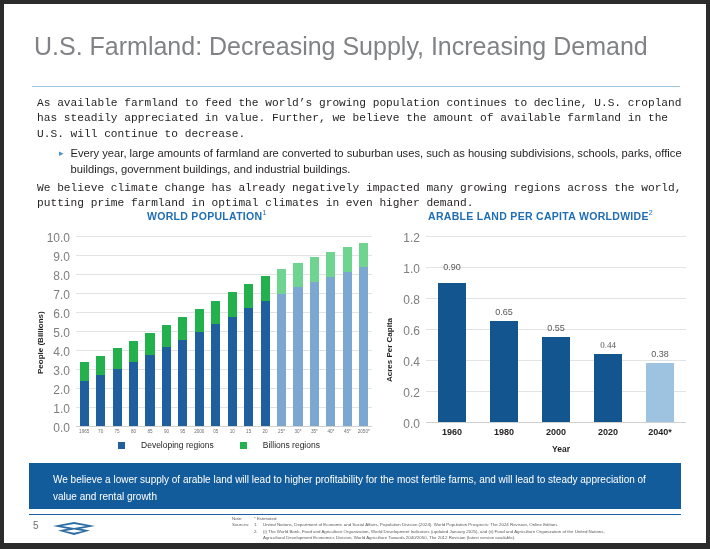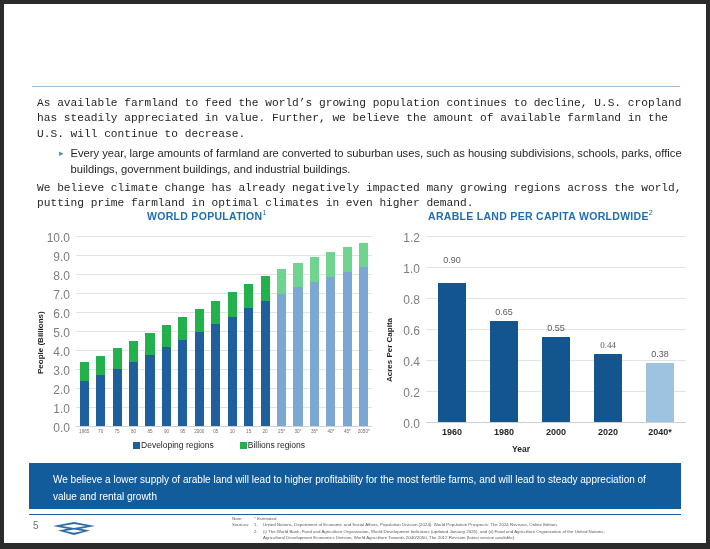--- a/index.html
+++ b/index.html
@@ -71,21 +71,21 @@
   }
   .bar-value{
     position:absolute;font-size:9px;color:#595959;text-align:center;
     white-space:nowrap;
   }
   
   .legend{
     position:absolute;left:75px;top:436px;width:280px;
     display:flex;justify-content:center;gap:26px;
   }
-  .legend-item{display:flex;align-items:center;gap:1px;}
+  .legend-item{display:flex;align-items:center;gap:16px;}
   .legend-swatch{width:7px;height:7px;display:block;}
   .legend-text{font-size:8.5px;color:#231f20;}
   
   .banner{
     position:absolute;left:25px;top:459px;width:652px;height:46px;
     background:#135c9b;
   }
   .banner-text{
     position:absolute;left:24px;top:8px;width:610px;
     color:#ffffff;font-size:10px;line-height:17px;
@@ -111,20 +111,21 @@
   .note-indent{margin-left:31px;}
   .bottom-bar{
     position:absolute;left:0;top:539px;width:702px;height:2px;background:#2b2b2b;
   }
 </style>
 </head>
 <body>
 
 <div class="slide">
 
+  <div class="title">U.S. Farmland: Decreasing Supply, Increasing Demand</div>
   <div class="title-rule"></div>
 
   <div class="body-block">
     <p class="para">As available farmland to feed the world’s growing population continues to decline, U.S. cropland has steadily appreciated in value.  Further, we believe the amount of available farmland in the U.S. will continue to decrease.</p>
     <div class="bullet-row">
       <span class="bullet-mark">▸</span>
       <span class="bullet-text">Every year, large amounts of farmland are converted to suburban uses, such as housing subdivisions, schools, parks, office buildings, government buildings, and industrial buildings.</span>
     </div>
     <p class="para">We believe climate change has already negatively impacted many growing regions across the world, putting prime farmland in optimal climates in even higher demand.</p>
   </div>
@@ -236,36 +237,36 @@
       <div class="ytick" style="left: 0px; width: 24px; top: 123px;">0.4</div>
       <div class="gridline" style="left: 30px; top: 97px; width: 260px;"></div>
       <div class="ytick" style="left: 0px; width: 24px; top: 92px;">0.6</div>
       <div class="gridline" style="left: 30px; top: 66px; width: 260px;"></div>
       <div class="ytick" style="left: 0px; width: 24px; top: 61px;">0.8</div>
       <div class="gridline" style="left: 30px; top: 35px; width: 260px;"></div>
       <div class="ytick" style="left: 0px; width: 24px; top: 30px;">1.0</div>
       <div class="gridline" style="left: 30px; top: 4px; width: 260px;"></div>
       <div class="ytick" style="left: 0px; width: 24px; top: -1px;">1.2</div>
       <div class="bar" style="left: 42.48px; width: 27.04px; top: 50.5px; height: 139.5px; background: rgb(18, 85, 143);"></div>
-      <div class="bar-value" style="left: 30px; width: 52px; top: 23px;">0.90</div>
+      <div class="bar-value" style="left: 30px; width: 52px; top: 30px;">0.90</div>
       <div class="xtick-r" style="left: 24px; width: 64px; top: 195px;">1960</div>
       <div class="bar" style="left: 94.48px; width: 27.04px; top: 89.25px; height: 100.75px; background: rgb(18, 85, 143);"></div>
       <div class="bar-value" style="left: 82px; width: 52px; top: 75.25px;">0.65</div>
       <div class="xtick-r" style="left: 76px; width: 64px; top: 195px;">1980</div>
       <div class="bar" style="left: 146.48px; width: 27.04px; top: 104.75px; height: 85.25px; background: rgb(18, 85, 143);"></div>
       <div class="bar-value" style="left: 134px; width: 52px; top: 90.75px;">0.55</div>
       <div class="xtick-r" style="left: 128px; width: 64px; top: 195px;">2000</div>
       <div class="bar" style="left: 198.48px; width: 27.04px; top: 121.8px; height: 68.2px; background: rgb(18, 85, 143);"></div>
       <div class="bar-value" style="left: 186px; width: 52px; top: 107.8px; font-family: Liberation Serif, serif;">0.44</div>
       <div class="xtick-r" style="left: 180px; width: 64px; top: 195px;">2020</div>
       <div class="bar" style="left: 250.48px; width: 27.04px; top: 131.1px; height: 58.9px; background: rgb(157, 195, 224);"></div>
       <div class="bar-value" style="left: 238px; width: 52px; top: 117.1px;">0.38</div>
       <div class="xtick-r" style="left: 232px; width: 64px; top: 195px;">2040*</div>
     </div>
-  <div class="axis-label-x" style="left:508px;top:440px;">Year</div>
+  <div class="axis-label-x" style="left:548px;top:440px;">Year</div>
 
   <div class="banner">
     <div class="banner-text">We believe a lower supply of arable land will lead to higher profitability for the most fertile farms, and will lead to steady appreciation of value and rental growth</div>
   </div>
 
   <div class="footer-rule"></div>
   <div class="page-num">5</div>
   <svg class="logo-mark" viewBox="0 0 44 16">
     <polygon points="22,1 43,5 22,9 1,5" fill="#2e6ca4"></polygon>
     <polygon points="22,6.5 38,9.5 22,14 6,9.5" fill="#2e6ca4"></polygon>

